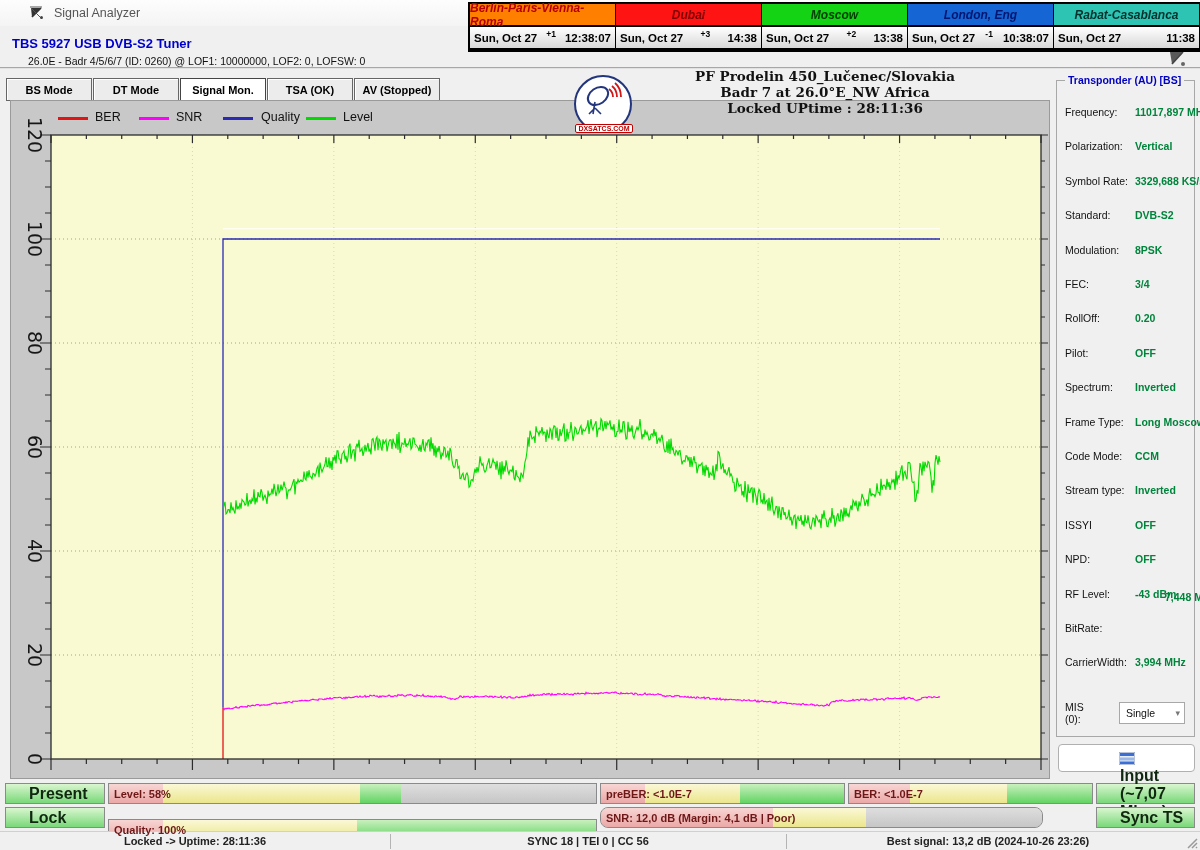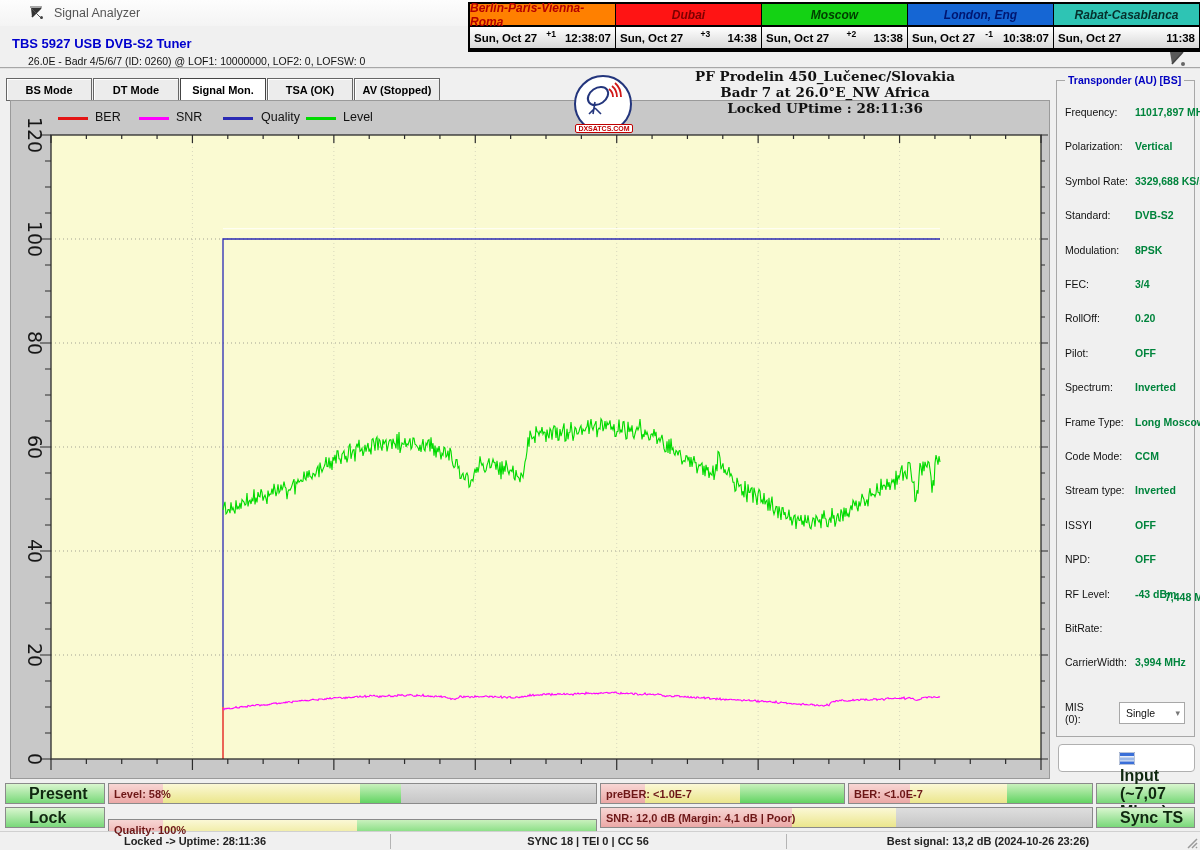--- a/index.html
+++ b/index.html
@@ -282,21 +282,21 @@
       <div class="gseg seg-yellow" style="left: 18%; width: 39%;"></div>
       <div class="gseg seg-green" style="left: 57%; width: 43%;"></div>
       <div class="txt">preBER: &lt;1.0E-7</div>
     </div>
     <div class="gbar" style="left: 848px; top: 783px; width: 245px;">
       <div class="gseg seg-pink" style="left: 0%; width: 25%;"></div>
       <div class="gseg seg-yellow" style="left: 25%; width: 40%;"></div>
       <div class="gseg seg-green" style="left: 65%; width: 35%;"></div>
       <div class="txt">BER: &lt;1.0E-7</div>
     </div>
-    <div class="gbar" style="left: 600px; top: 807px; width: 493px;">
+    <div class="gbar" style="left: 600px; top: 807px; width: 443px; border-radius: 8px;">
       <div class="gseg seg-pink" style="left: 0%; width: 39%;"></div>
       <div class="gseg seg-yellow" style="left: 39%; width: 21%;"></div>
       <div class="gseg seg-gray" style="left: 60%; width: 40%;"></div>
       <div class="txt">SNR: 12,0 dB (Margin: 4,1 dB | Poor)</div>
     </div>
   </div>
 
 <div class="abs" id="statusbar">
   <span class="sbitem" style="left:0;width:390px">Locked -&gt; Uptime: 28:11:36</span>
   <span class="sbsep" style="left:390px"></span>

